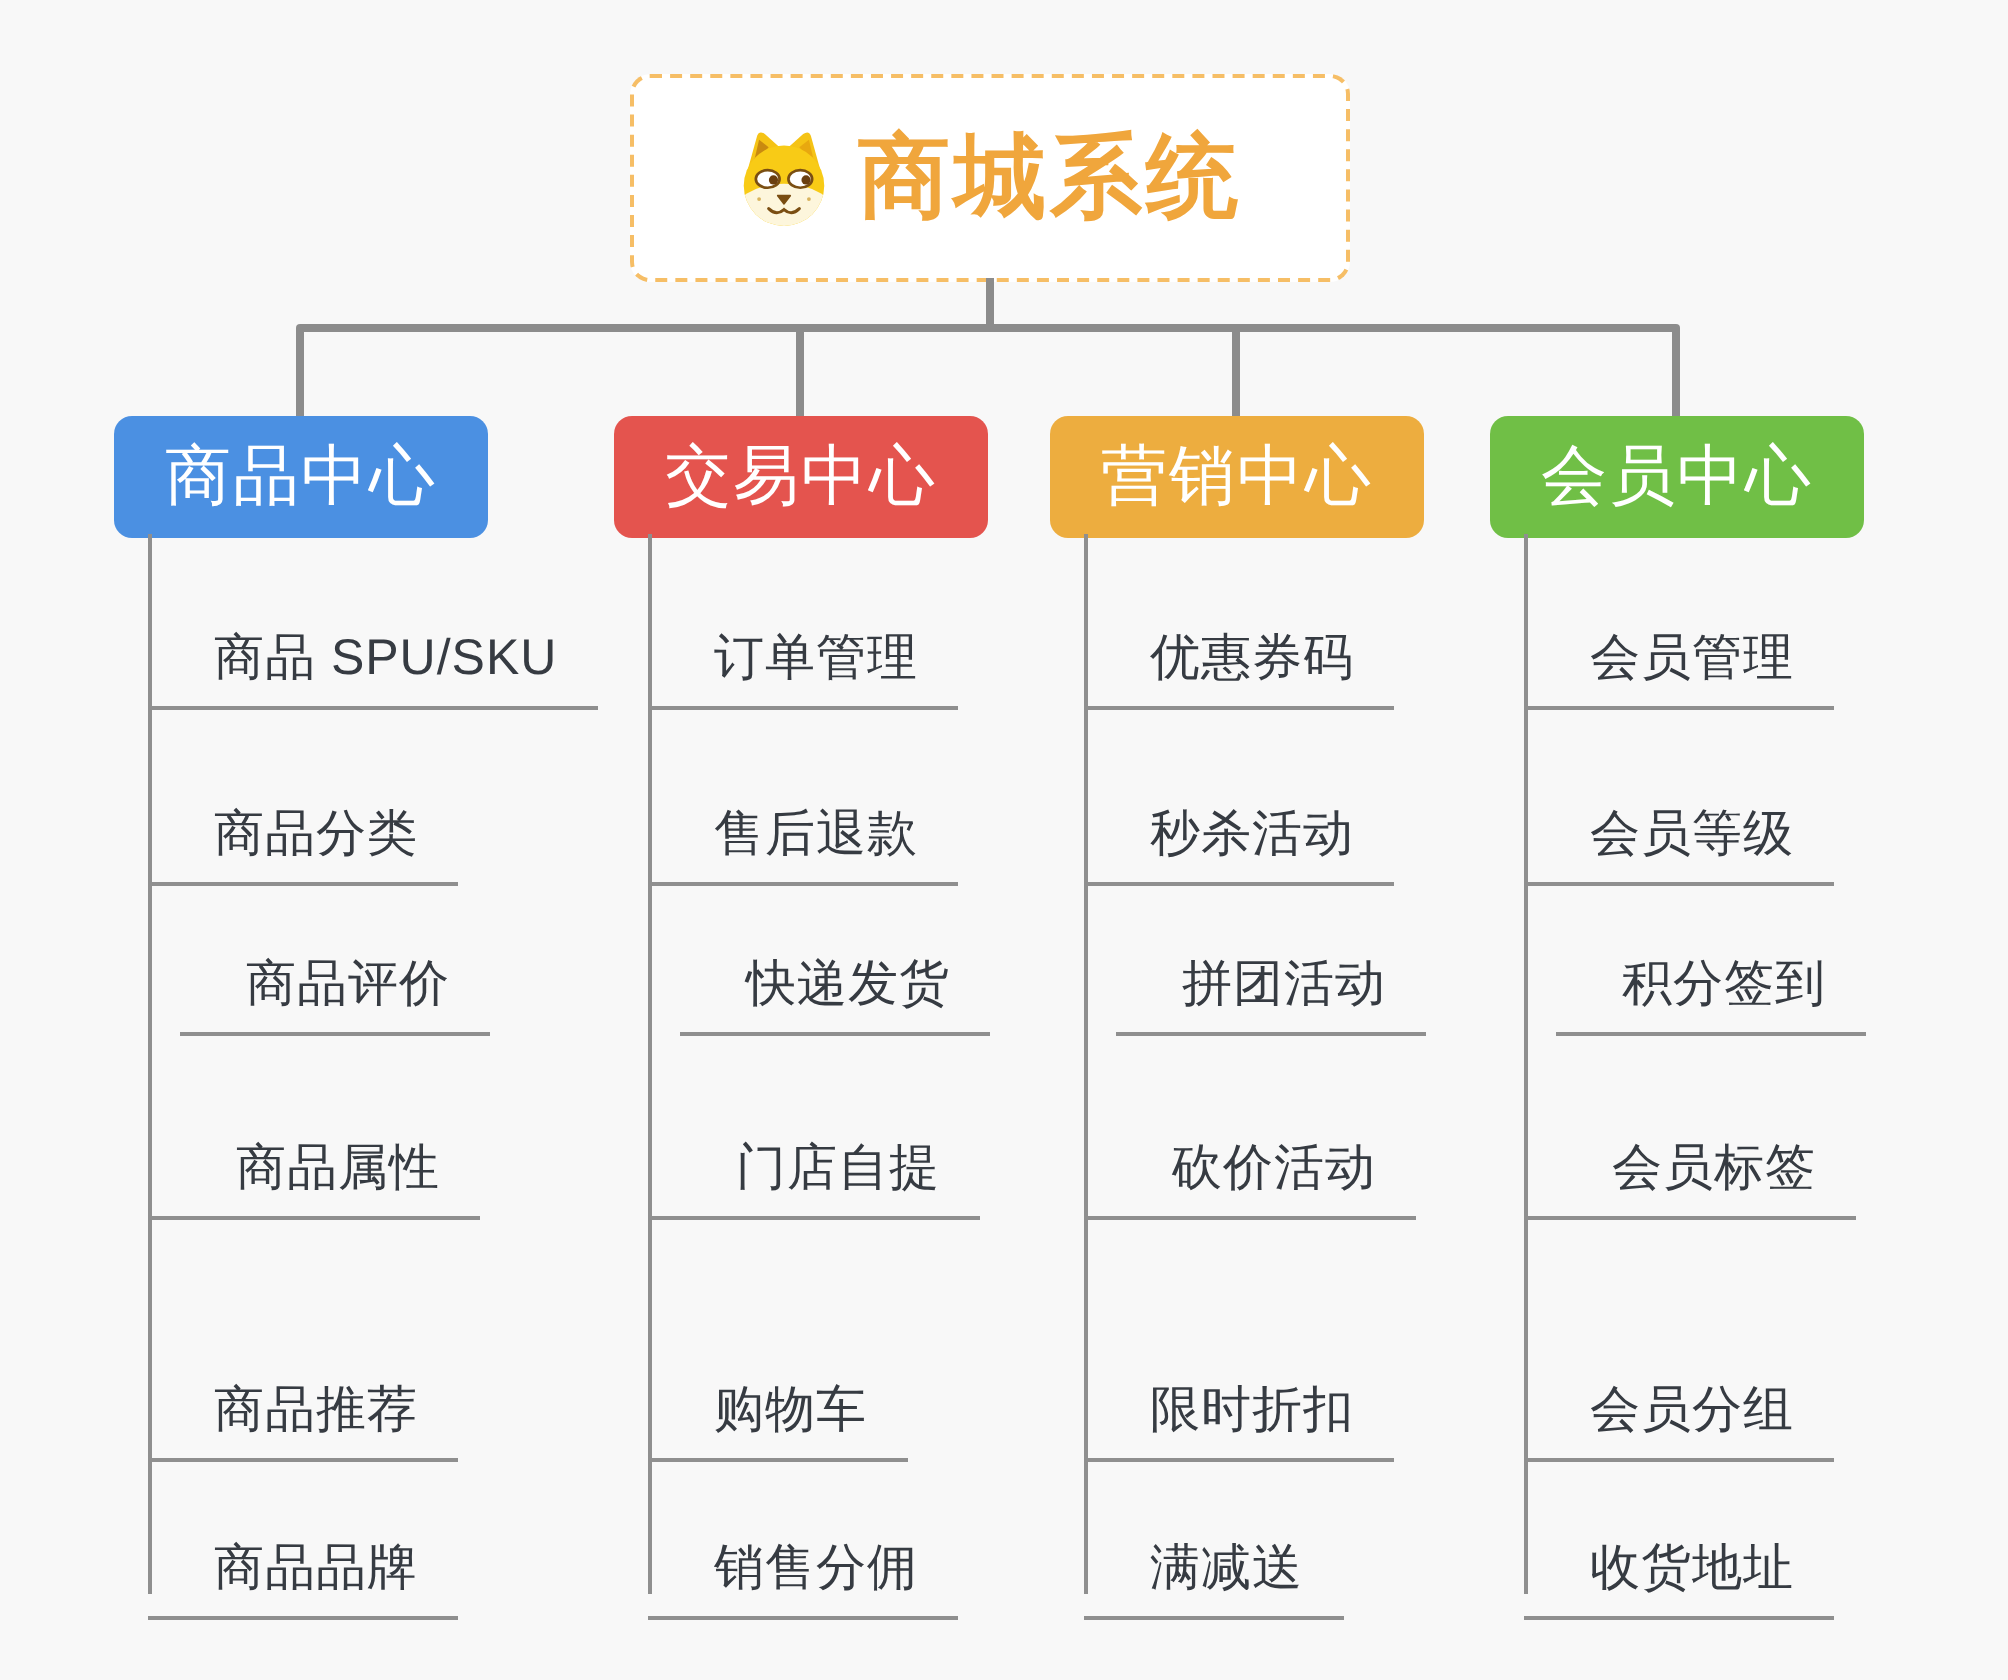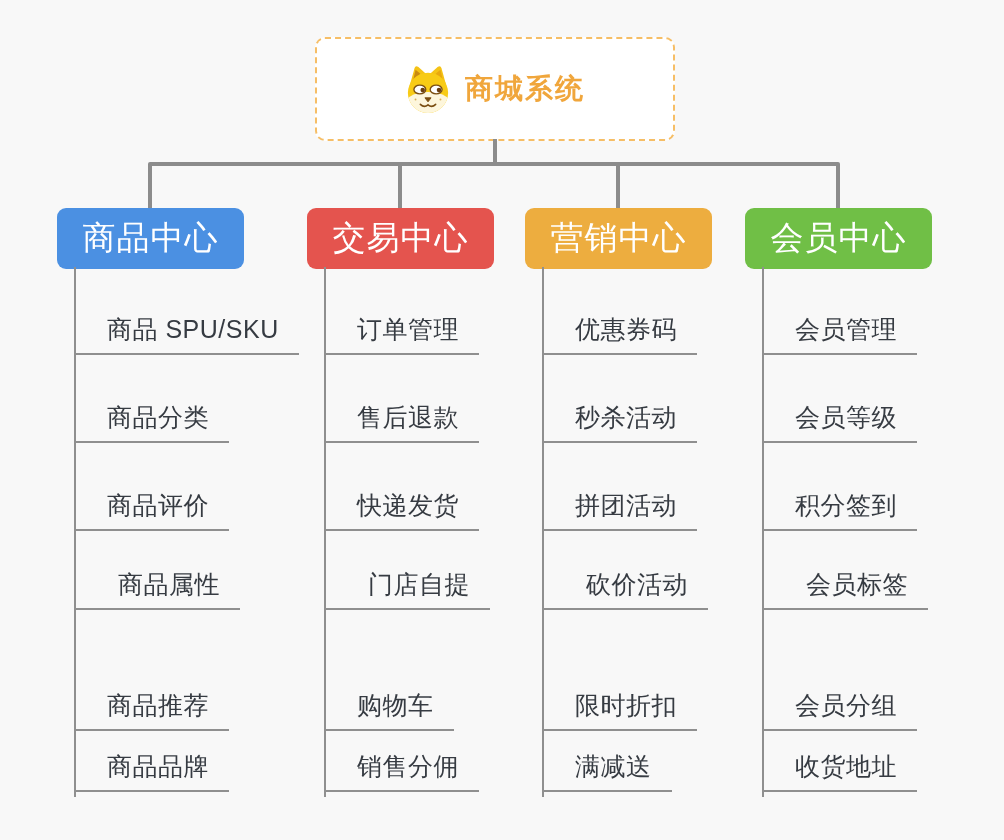--- a/index.html
+++ b/index.html
@@ -17,21 +17,21 @@
   
   .root-box{
     position:absolute;left:315px;top:37px;width:360px;height:104px;
     box-sizing:border-box;
     background:#ffffff;
     border:2px dashed #F6BE66;
     border-radius:10px;
     display:flex;align-items:center;justify-content:center;gap:14px;
   }
   .root-title{
-    font-size:28px;font-weight:600;letter-spacing:2px;
+    font-size:46px;font-weight:600;letter-spacing:2px;
     color:#F0A63C;white-space:nowrap;
   }
   .root-icon{width:46px;height:52px;flex:0 0 auto;}
 
   
   .conn{position:absolute;background:#8c8c8c;}
   .conn-root-v{left:493px;top:139px;width:4px;height:25px;}
   .conn-bus{left:148px;top:162px;width:692px;height:4px;border-radius:2px;}
   .conn-drop{top:164px;width:4px;height:46px;}
   .drop-0{left:148px;} .drop-1{left:398px;} .drop-2{left:616px;} .drop-3{left:836px;}
@@ -53,21 +53,21 @@
   }
   .leaf{
     position:absolute;left:17px;
     box-sizing:content-box;
     padding:0 20px 7px 33px;
     border-bottom:2px solid #8f8f8f;
     font-size:25px;line-height:33px;letter-spacing:0.5px;
     color:#363b42;white-space:nowrap;
     width:max-content;
   }
-  .r0{top:105px;} .r1{top:193px;} .r2{top:281px;} .r3{top:360px;padding-left:44px;} .r4{top:481px;} .r5{top:542px;}
+  .r0{top:105px;} .r1{top:193px;} .r2{top:268px;margin-left:16px;} .r3{top:360px;padding-left:44px;} .r4{top:481px;} .r5{top:560px;}
 </style>
 </head>
 <body>
 
 <div id="stage" style="background-color: rgb(248, 248, 248);">
 
   <div class="root-box" style="border-color: rgb(246, 190, 102); background-color: rgb(255, 255, 255);">
     <svg class="root-icon" viewBox="0 0 48 52" xmlns="http://www.w3.org/2000/svg">
 
       <path d="M5 22 L10 4 Q11 1 14 3 L25 13 Z" fill="#F5C315"></path>

